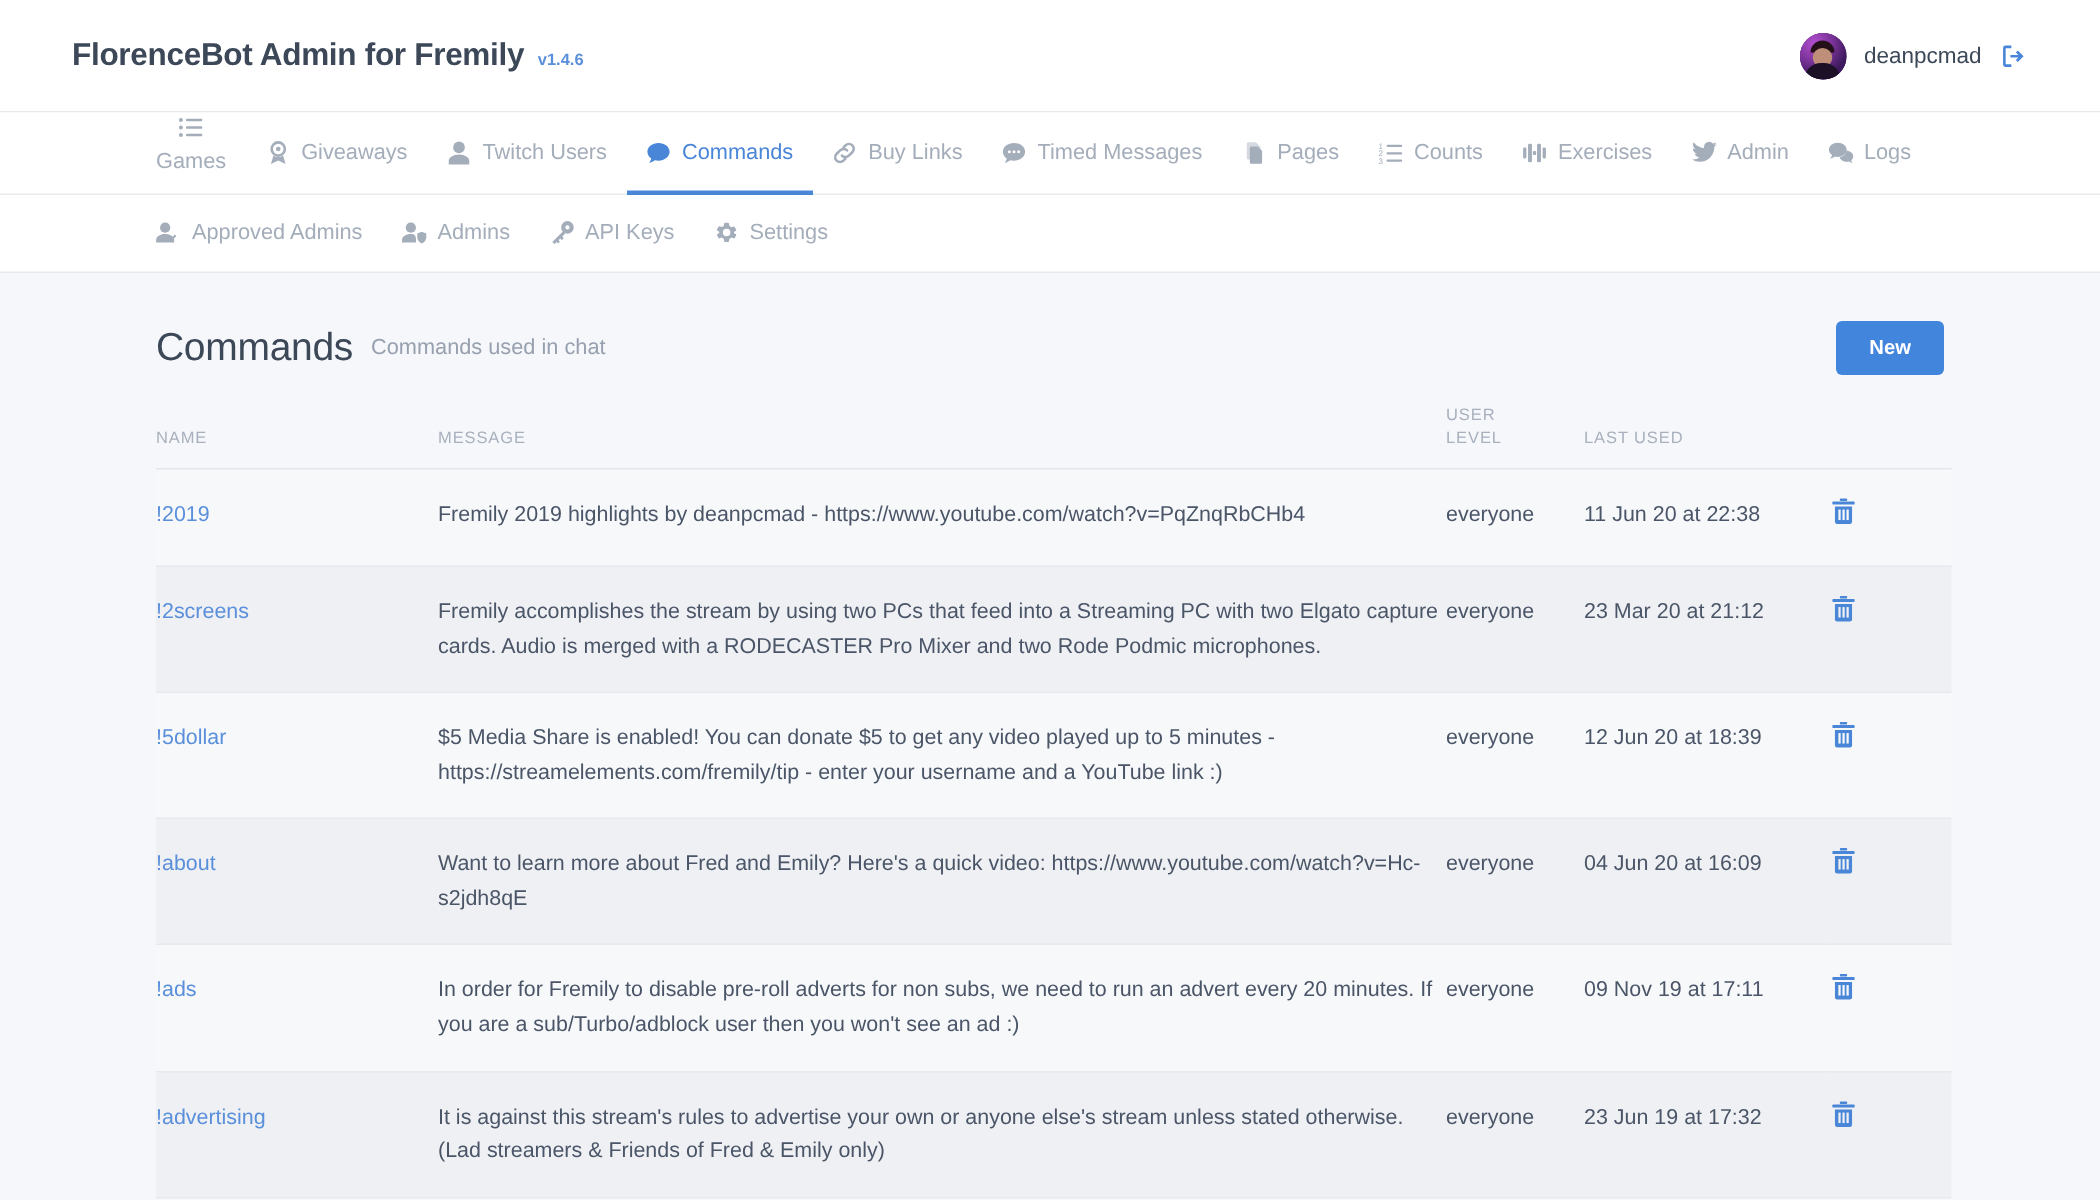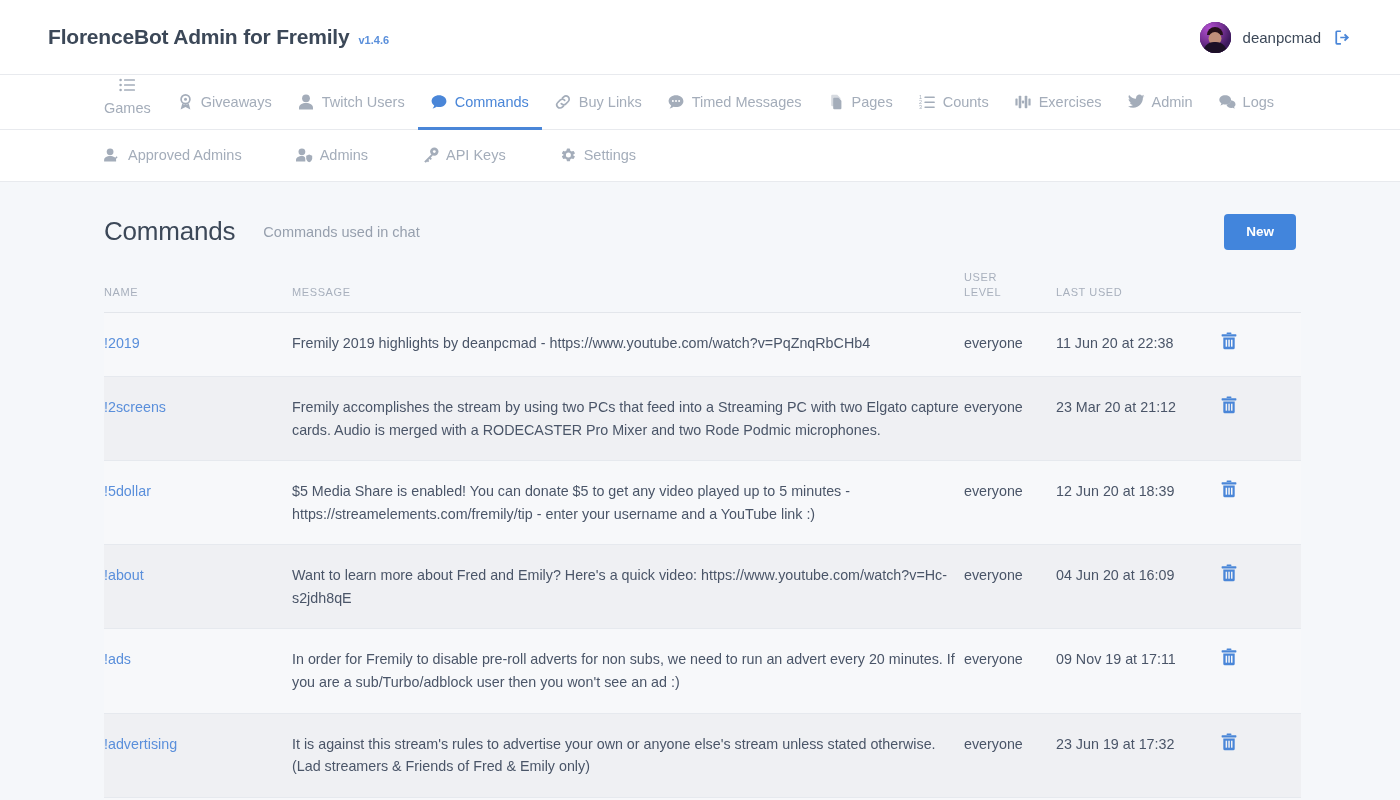--- a/index.html
+++ b/index.html
@@ -96,21 +96,21 @@
   
   .nav-row {
     background: #ffffff;
     border-bottom: 1px solid #e8eaee;
     padding: 0 104px;
     display: flex;
     align-items: stretch;
     gap: 0;
   }
   .nav-row.primary { height: 55px; }
-  .nav-row.secondary { height: 52px; gap: 28px; }
+  .nav-row.secondary { height: 52px; }
   .nav-item {
     display: flex;
     align-items: center;
     gap: 7px;
     padding: 0 13px;
     font-size: 14.5px;
     color: #a4adba;
     cursor: pointer;
     border-bottom: 3px solid transparent;
     white-space: nowrap;
@@ -150,21 +150,21 @@
   .page-title {
     font-size: 26px;
     color: #3c4858;
     font-weight: normal;
     margin: 0;
     letter-spacing: -0.2px;
   }
   .page-subtitle {
     font-size: 14.5px;
     color: #97a0ae;
-    margin-left: 28px;
+    margin-left: 12px;
   }
   .spacer { flex: 1 1 auto; }
   .btn-new {
     background: #4285dc;
     color: #ffffff;
     border: none;
     border-radius: 4px;
     font-size: 13.5px;
     font-weight: bold;
     padding: 11px 22px;

